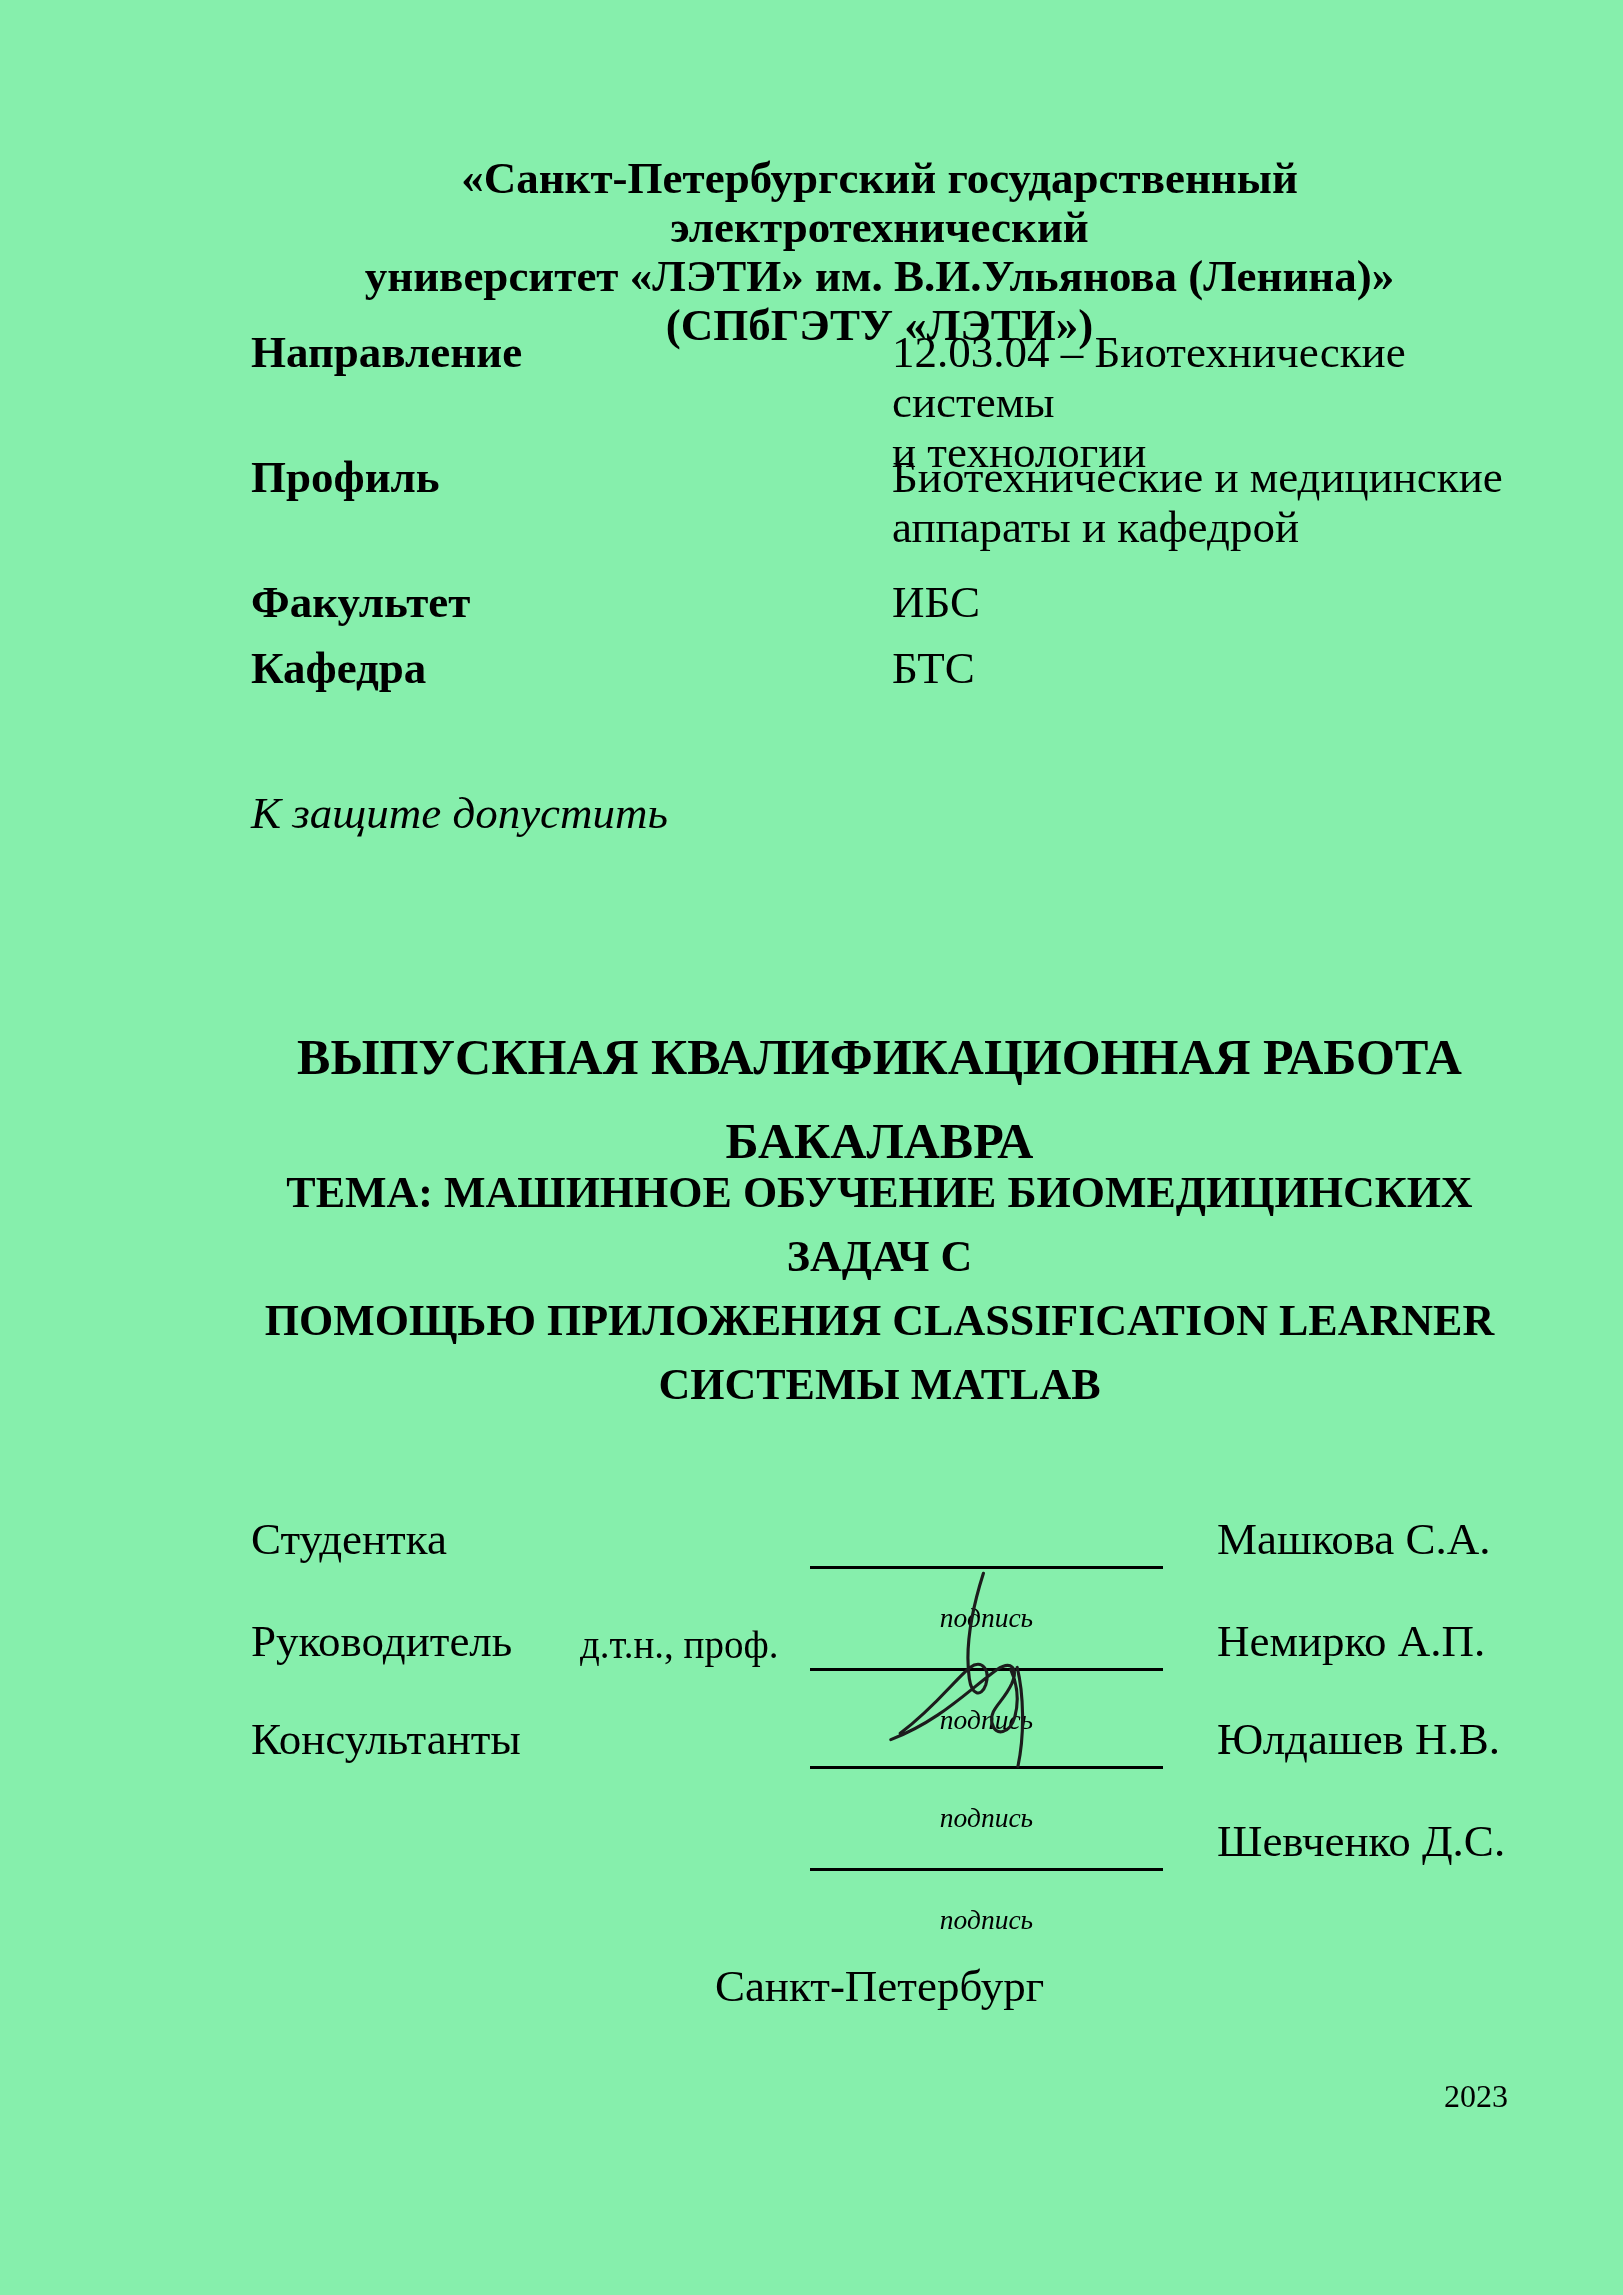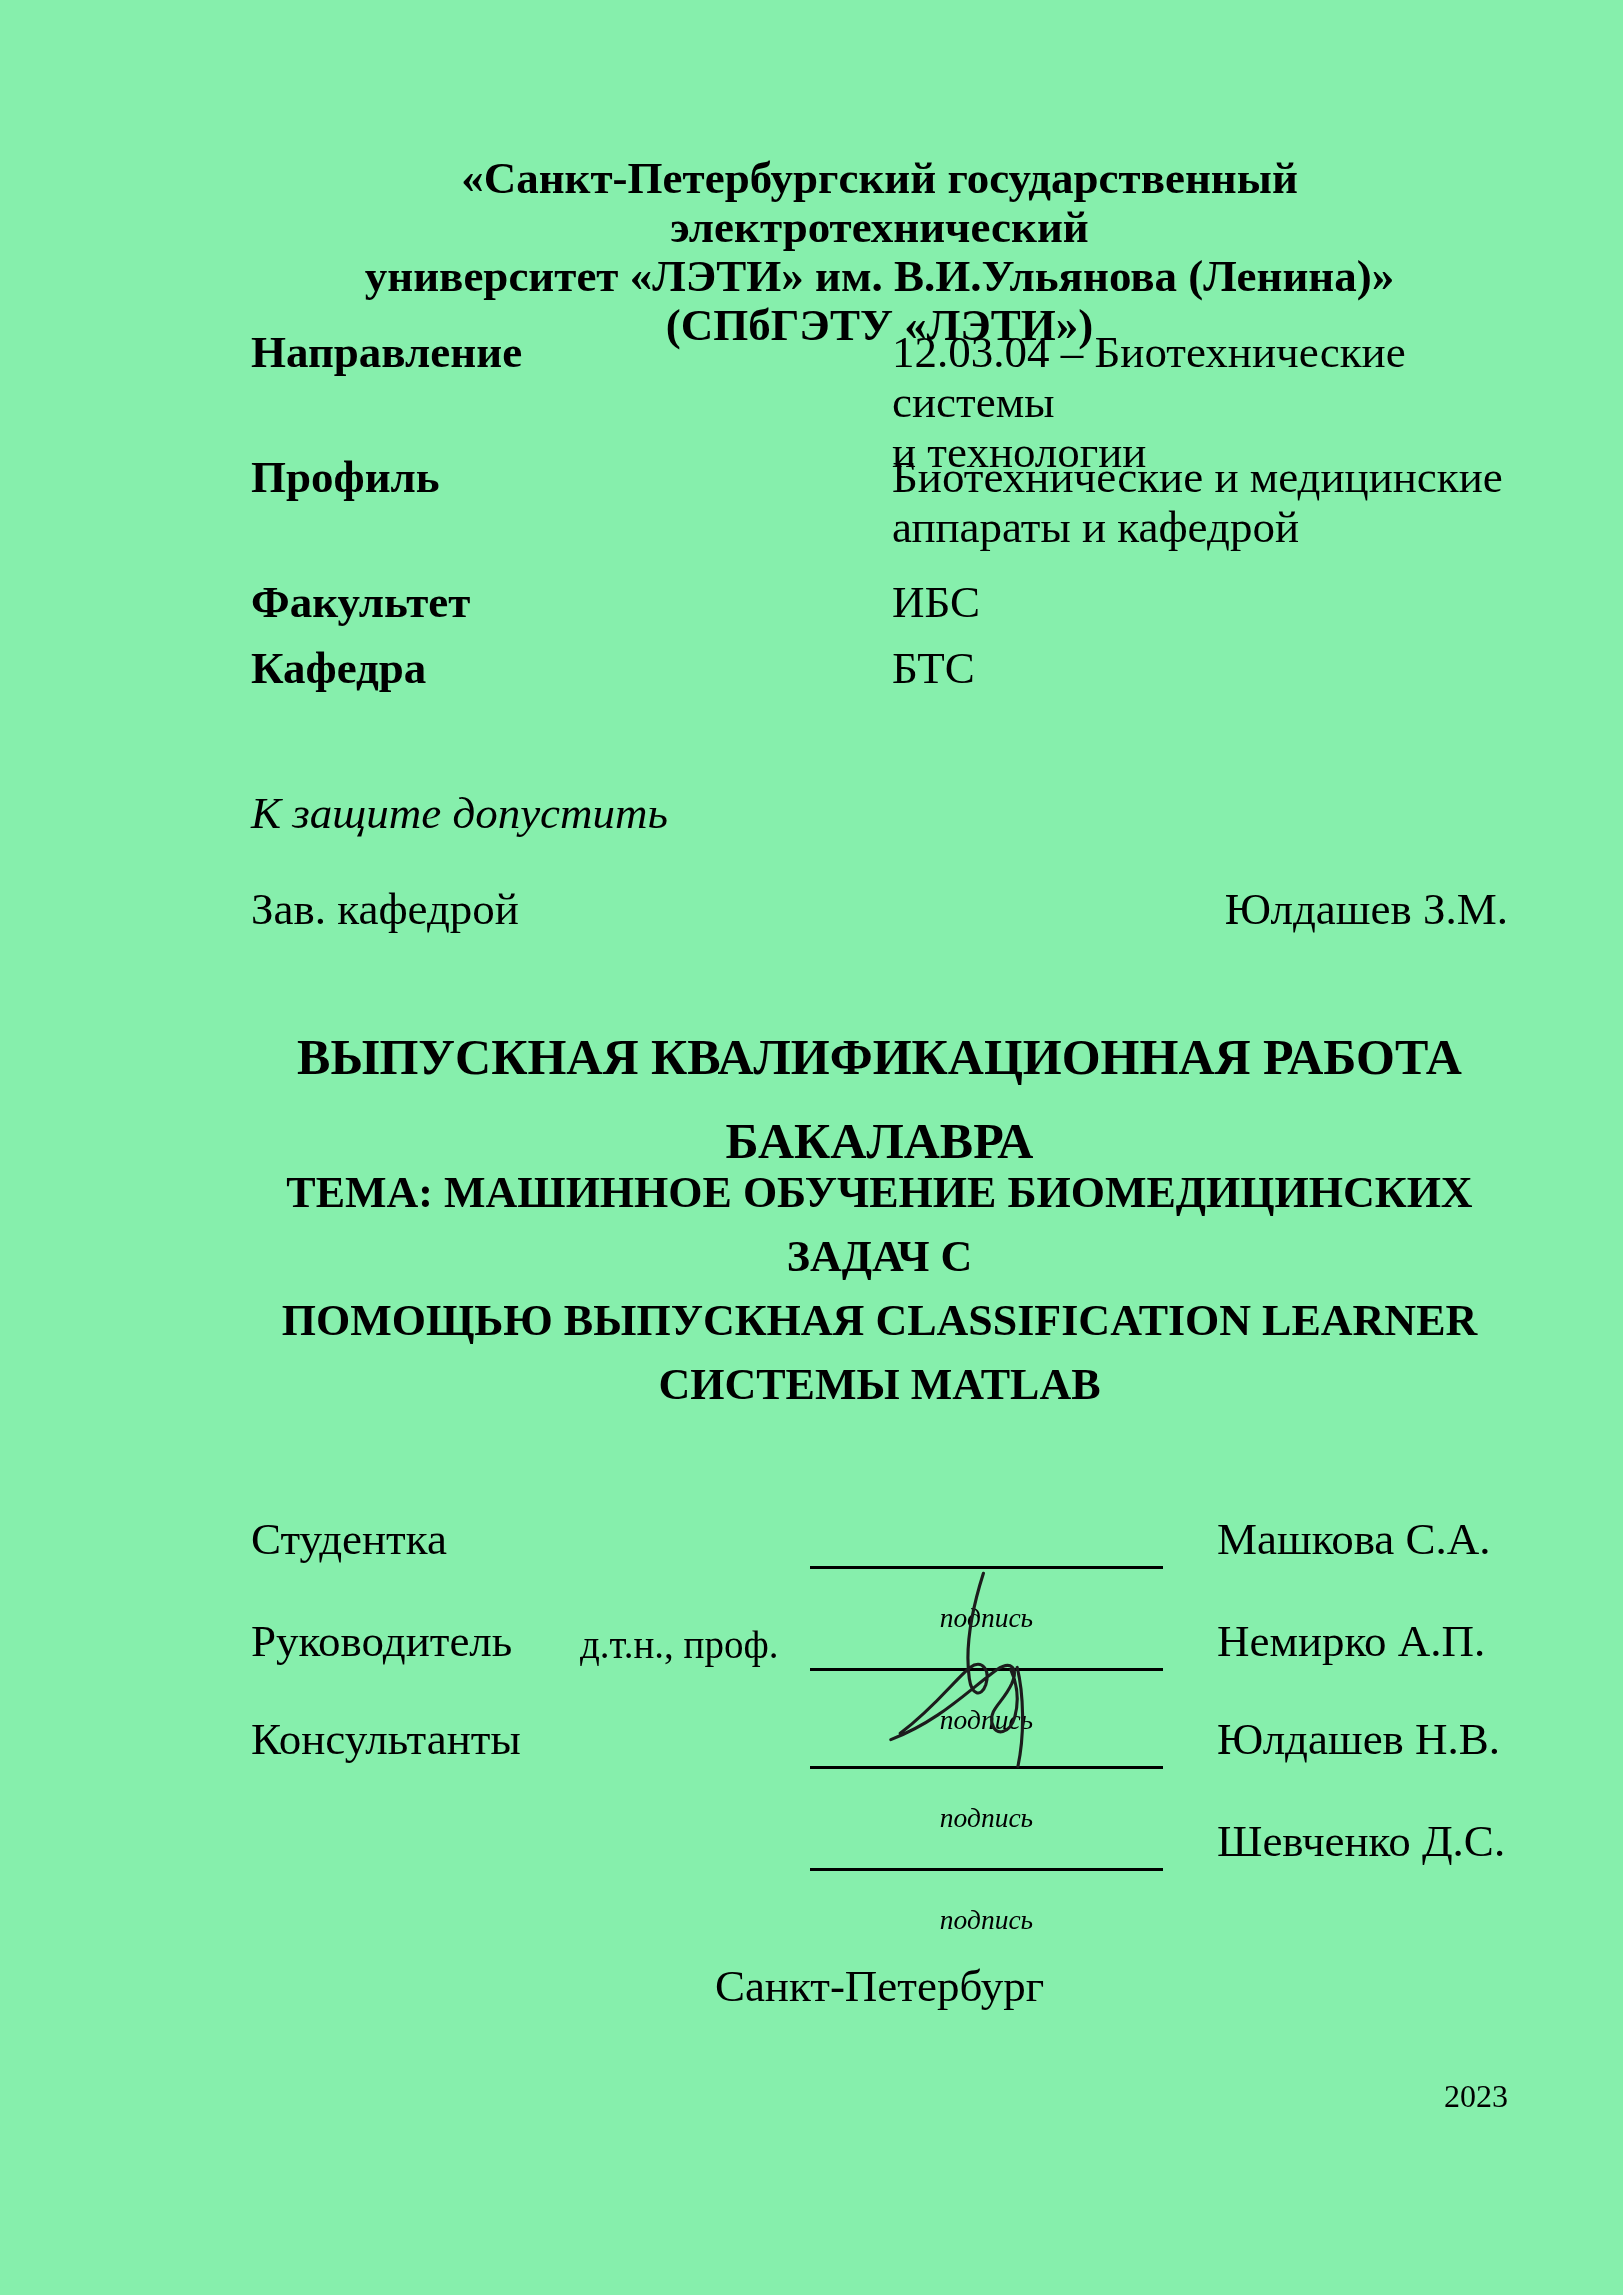--- a/index.html
+++ b/index.html
@@ -160,33 +160,29 @@
 
   <div class="abs req-row req-row-4">
     <span class="req-label">Кафедра</span>
     <span class="req-value">
       <span class="req-value-line">БТС</span>
     </span>
   </div>
 
   <div class="abs admission">К защите допустить</div>
 
-  <div class="abs head-row">
-    <span>Зав. кафедрой</span>
-    <span>Юлдашев З.М.</span>
-  </div>
 
   <div class="abs work-type">
     <span class="work-type-line">ВЫПУСКНАЯ КВАЛИФИКАЦИОННАЯ РАБОТА</span>
     <span class="work-type-line">БАКАЛАВРА</span>
   </div>
 
   <div class="abs theme">
     <span class="theme-line">ТЕМА: МАШИННОЕ ОБУЧЕНИЕ БИОМЕДИЦИНСКИХ ЗАДАЧ С</span>
-    <span class="theme-line">ПОМОЩЬЮ ВЫПУСКНАЯ CLASSIFICATION LEARNER</span>
+    <span class="theme-line">ПОМОЩЬЮ ПРИЛОЖЕНИЯ CLASSIFICATION LEARNER</span>
     <span class="theme-line">СИСТЕМЫ MATLAB</span>
   </div>
 
   <div class="abs sig-row sig-row-1">
     <span class="sig-role">Студентка</span>
     <span class="sig-line-block">
       <span class="sig-rule" style="display:block"></span>
       <span class="sig-caption" style="display:block">подпись</span>
     </span>
     <span class="sig-name">Машкова С.А.</span>

